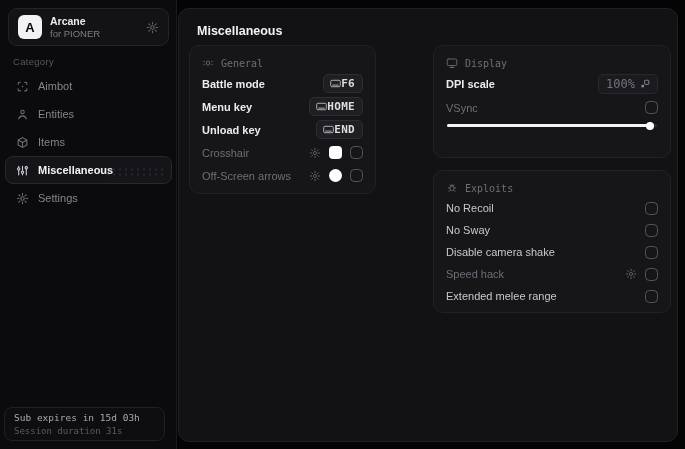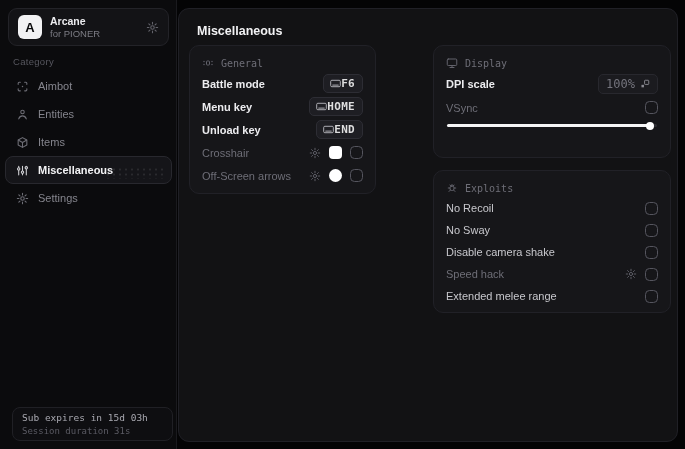--- a/index.html
+++ b/index.html
@@ -19,21 +19,21 @@
   .category-label { position:absolute; left:13px; top:56px; font-size:9.5px; color:#57575f; letter-spacing:.3px; }
   .nav { position:absolute; left:5px; top:72px; width:167px; display:flex; flex-direction:column; gap:0; }
   .nav-item { height:28px; display:flex; align-items:center; gap:9px; padding:0 10px; border-radius:8px; border:1px solid transparent; color:#85858d; font-size:11px; cursor:default; position:relative; }
   .nav-item .nico { display:flex; color:#6e6e76; flex:none; }
   .nav-item.active { background:#151519; border-color:#28282e; color:#f2f2f4; font-weight:bold; }
   .nav-item.active .nico { color:#d2d2d6; }
   .nav-dots { position:absolute; right:8px; bottom:4px; width:58px; height:12px;
     background-image:radial-gradient(circle, rgba(255,255,255,0.09) 1px, transparent 1.2px);
     background-size:6px 5px; }
 
-  .sidebar-footer { position:absolute; left:12px; top:407px; width:161px; height:34px; background:#0e0e11; border:1px solid #202025; border-radius:8px; padding:4px 9px 0; font-family:"DejaVu Sans Mono", monospace; line-height:1.35; }
+  .sidebar-footer { position:absolute; left:4px; top:407px; width:161px; height:34px; background:#0e0e11; border:1px solid #202025; border-radius:8px; padding:4px 9px 0; font-family:"DejaVu Sans Mono", monospace; line-height:1.35; }
   .sf1 { font-size:9.5px; color:#a8a8b0; white-space:nowrap; }
   .sf2 { font-size:9px; color:#5b5b64; white-space:nowrap; }
 
   
   .main { position:absolute; left:178px; top:8px; width:500px; height:434px; background:#121214; border:1px solid #202026; border-radius:11px; }
   .page-title { position:absolute; left:18px; top:15px; font-size:12.5px; font-weight:bold; color:#f2f2f4; }
 
   .card { position:absolute; background:#161619; border:1px solid #212127; border-radius:10px; padding:8px 12px 6px; }
   .card-general { left:10px; top:36px; width:187px; height:149px; }
   .card-display { left:254px; top:36px; width:238px; height:113px; }

